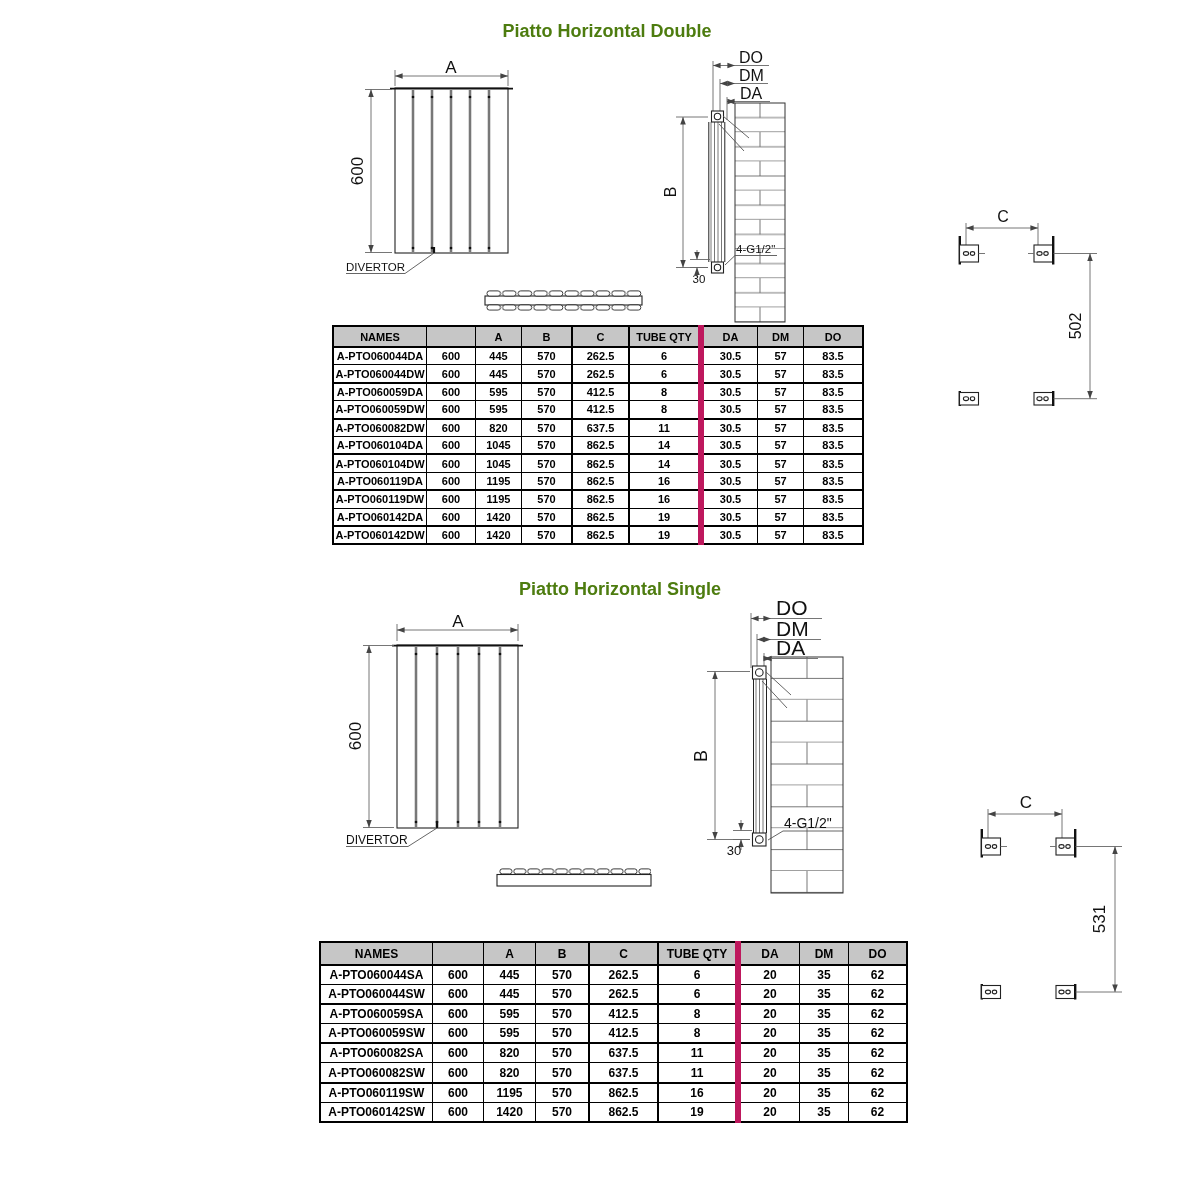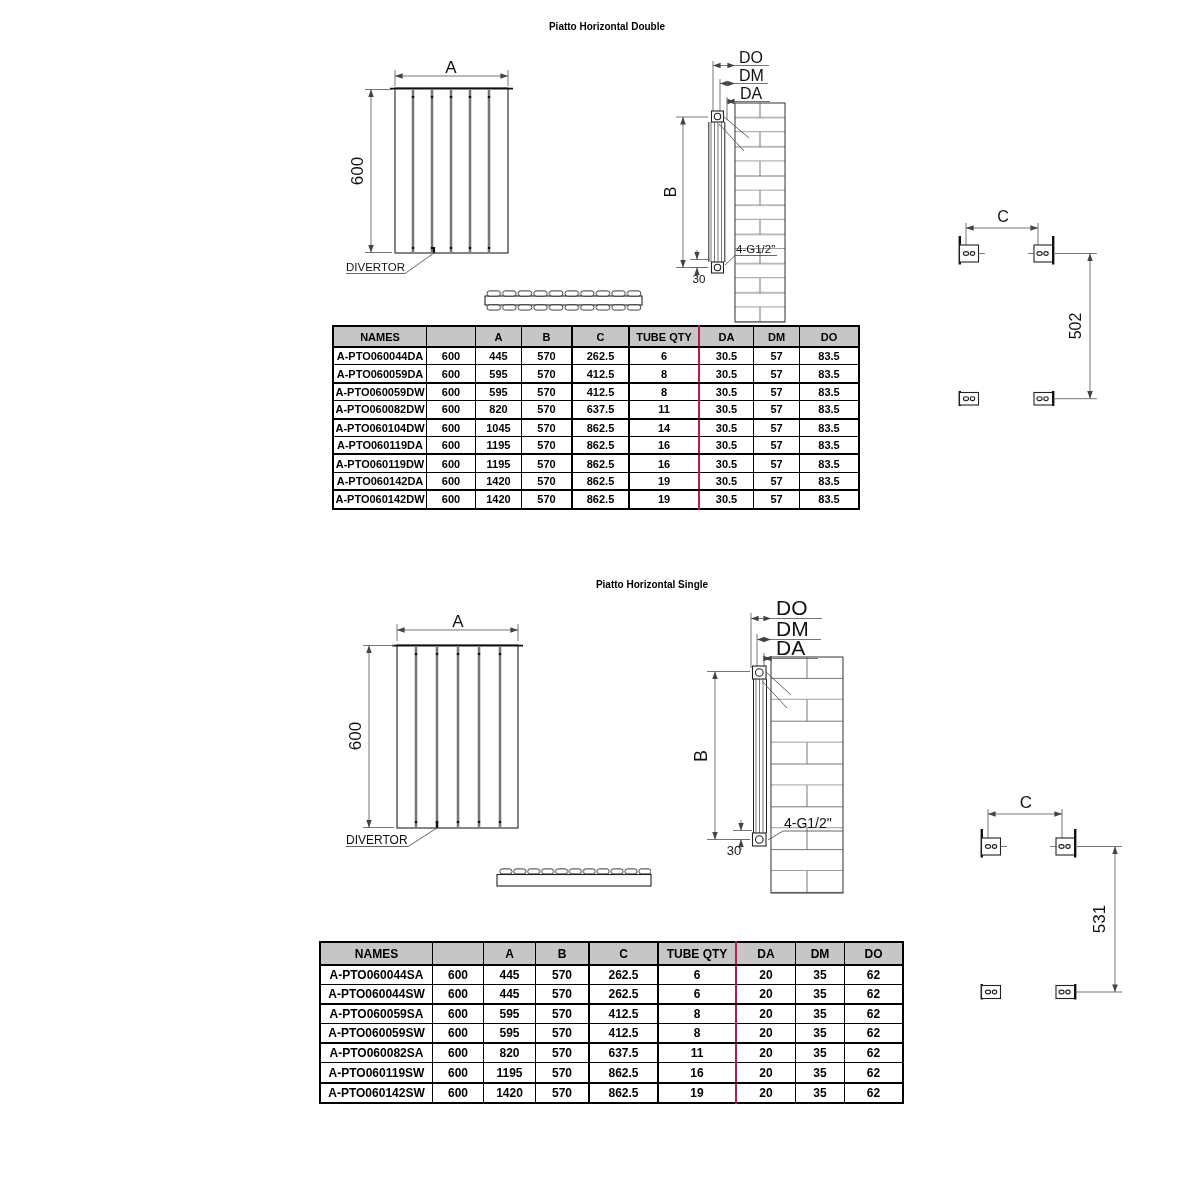--- a/index.html
+++ b/index.html
@@ -3,39 +3,39 @@
 <meta charset="utf-8">
 <style>
   html,body{margin:0;padding:0;}
   body{
     width:1200px;height:1200px;position:relative;background:#ffffff;
     font-family:"Liberation Sans","DejaVu Sans",sans-serif;color:#111;
     overflow:hidden;
   }
   .section-title{
     position:absolute;transform:translateX(-50%);
-    font-size:10px;font-weight:bold;color:#000000;white-space:nowrap;
+    font-size:18px;font-weight:bold;color:#4d7c0f;white-space:nowrap;
   }
   svg{position:absolute;overflow:visible;}
   svg text{font-family:"Liberation Sans","DejaVu Sans",sans-serif;fill:#111;}
   .obj{stroke:#222;fill:none;stroke-width:1.1;}
   .objw{stroke:#222;fill:#fff;stroke-width:1.1;}
   .dim{stroke:#666;fill:none;stroke-width:0.9;}
   .lead{stroke:#555;fill:none;stroke-width:0.9;}
   .thick{stroke:#111;stroke-width:2.4;fill:none;}
   table.spec{
     position:absolute;border-collapse:collapse;table-layout:fixed;
     background:#c2410c;border:2px solid #000;
     font-weight:bold;text-align:center;color:#000;padding-left:37px;
   }
   table.spec th{background:#c6c6c6;border:1px solid #000;border-bottom:2px solid #000;padding:0;}
   table.spec td{border:1px solid #000;padding:0;background:#fff;}
   table.spec tbody tr:nth-child(even) td{border-bottom:2px solid #000;}
   table.spec .c4{border-left:2px solid #000;border-right:2px solid #000;}
-  table.spec .c5{border-right:2px solid #be185d;}
+  table.spec .c5{border-right:6px solid #be185d;}
   #table-double{left:332px;top:325px;width:513px;font-size:11px;}
   #table-double th{height:19px;}
   #table-double td{height:16.4px;}
   #table-double .c0{width:92px}#table-double .c1{width:48px}#table-double .c2{width:45px}
   #table-double .c3{width:49px}#table-double .c4{width:55px}#table-double .c5{width:68px}
   #table-double .c6{width:53px}#table-double .c7{width:45px}#table-double .c8{width:58px}
   #table-single{left:319px;top:941px;width:570px;font-size:12px;}
   #table-single th{height:21px;}
   #table-single td{height:18.1px;}
   #table-single .c0{width:111px}#table-single .c1{width:50px}#table-single .c2{width:51px}
@@ -238,20 +238,31 @@
         <td class="c1">600</td>
         <td class="c2">445</td>
         <td class="c3">570</td>
         <td class="c4">262.5</td>
         <td class="c5">6</td>
         <td class="c6">30.5</td>
         <td class="c7">57</td>
         <td class="c8">83.5</td>
       </tr>
       <tr>
+        <td class="c0">A-PTO060044DW</td>
+        <td class="c1">600</td>
+        <td class="c2">445</td>
+        <td class="c3">570</td>
+        <td class="c4">262.5</td>
+        <td class="c5">6</td>
+        <td class="c6">30.5</td>
+        <td class="c7">57</td>
+        <td class="c8">83.5</td>
+      </tr>
+      <tr>
         <td class="c0">A-PTO060059DA</td>
         <td class="c1">600</td>
         <td class="c2">595</td>
         <td class="c3">570</td>
         <td class="c4">412.5</td>
         <td class="c5">8</td>
         <td class="c6">30.5</td>
         <td class="c7">57</td>
         <td class="c8">83.5</td>
       </tr>
@@ -271,20 +282,31 @@
         <td class="c1">600</td>
         <td class="c2">820</td>
         <td class="c3">570</td>
         <td class="c4">637.5</td>
         <td class="c5">11</td>
         <td class="c6">30.5</td>
         <td class="c7">57</td>
         <td class="c8">83.5</td>
       </tr>
       <tr>
+        <td class="c0">A-PTO060104DA</td>
+        <td class="c1">600</td>
+        <td class="c2">1045</td>
+        <td class="c3">570</td>
+        <td class="c4">862.5</td>
+        <td class="c5">14</td>
+        <td class="c6">30.5</td>
+        <td class="c7">57</td>
+        <td class="c8">83.5</td>
+      </tr>
+      <tr>
         <td class="c0">A-PTO060104DW</td>
         <td class="c1">600</td>
         <td class="c2">1045</td>
         <td class="c3">570</td>
         <td class="c4">862.5</td>
         <td class="c5">14</td>
         <td class="c6">30.5</td>
         <td class="c7">57</td>
         <td class="c8">83.5</td>
       </tr>
@@ -328,21 +350,21 @@
         <td class="c3">570</td>
         <td class="c4">862.5</td>
         <td class="c5">19</td>
         <td class="c6">30.5</td>
         <td class="c7">57</td>
         <td class="c8">83.5</td>
       </tr>
     </tbody>
 </table>
 
-<div class="section-title" style="left:652px;top:579px;">Piatto Horizontal Single</div>
+<div class="section-title" style="left:620px;top:579px;">Piatto Horizontal Single</div>
 
 <svg style="left:330px;top:595px;" width="350" height="300" viewBox="330 595 350 300">
   <defs>
     <pattern id="tubesS" x="499" y="868" width="13.9" height="7" patternUnits="userSpaceOnUse">
       <rect x="0.9" y="0.9" width="12" height="5" rx="2.3" fill="#fff" stroke="#222" stroke-width="0.9"></rect>
     </pattern>
   </defs>
   <g>
     <line class="dim" x1="397" y1="641" x2="397" y2="624"></line>
     <line class="dim" x1="518" y1="641" x2="518" y2="624"></line>
@@ -562,20 +584,31 @@
         <td class="c1">600</td>
         <td class="c2">820</td>
         <td class="c3">570</td>
         <td class="c4">637.5</td>
         <td class="c5">11</td>
         <td class="c6">20</td>
         <td class="c7">35</td>
         <td class="c8">62</td>
       </tr>
       <tr>
+        <td class="c0">A-PTO060082SW</td>
+        <td class="c1">600</td>
+        <td class="c2">820</td>
+        <td class="c3">570</td>
+        <td class="c4">637.5</td>
+        <td class="c5">11</td>
+        <td class="c6">20</td>
+        <td class="c7">35</td>
+        <td class="c8">62</td>
+      </tr>
+      <tr>
         <td class="c0">A-PTO060119SW</td>
         <td class="c1">600</td>
         <td class="c2">1195</td>
         <td class="c3">570</td>
         <td class="c4">862.5</td>
         <td class="c5">16</td>
         <td class="c6">20</td>
         <td class="c7">35</td>
         <td class="c8">62</td>
       </tr>

